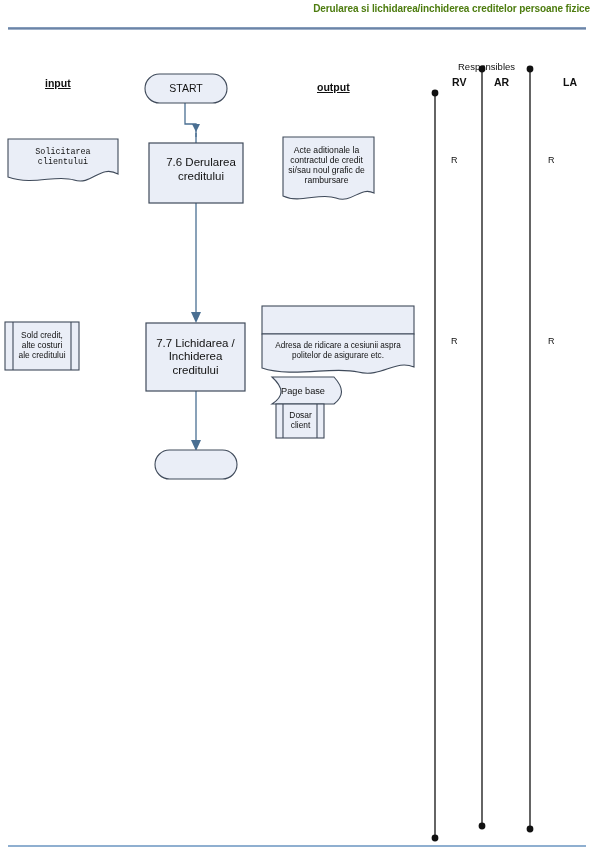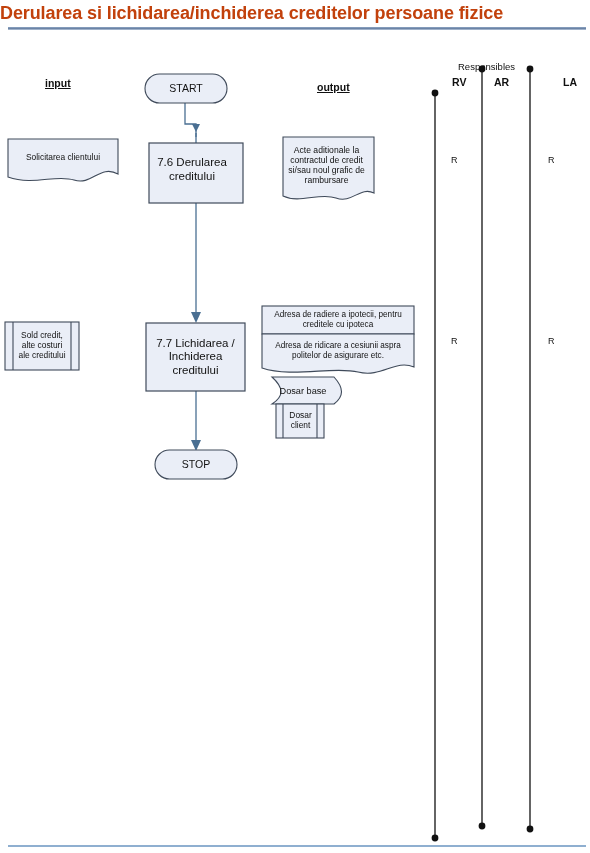--- a/index.html
+++ b/index.html
@@ -20,24 +20,24 @@
     width: 590px;
     height: 853px;
     background: #ffffff;
   }
   
   .title {
     position: absolute;
     left: 0;
     top: 3px;
     width: 590px;
-    text-align: left;
-    font-size: 18px;
+    text-align: right;
+    font-size: 10px;
     font-weight: bold;
-    color: #c2410c;
+    color: #4d7c0f;
     letter-spacing: -0.1px;
   }
   .title-rule {
     position: absolute;
     left: 8px;
     top: 27px;
     width: 578px;
     height: 3px;
     background: linear-gradient(to bottom, #8fa6c4 0%, #6c84a6 50%, #b9c8dc 100%);
   }
@@ -177,47 +177,44 @@
     <circle cx="482" cy="69" r="3.4" fill="#111111"></circle>
     <circle cx="482" cy="826" r="3.4" fill="#111111"></circle>
 
     <line x1="530" y1="69" x2="530" y2="829" stroke="#111111" stroke-width="1.3"></line>
     <circle cx="530" cy="69" r="3.4" fill="#111111"></circle>
     <circle cx="530" cy="829" r="3.4" fill="#111111"></circle>
   </svg>
 
   <div class="shape-text terminator-text" style="left:145px; top:74px; width:82px; height:29px;text-align:center;">START</div>
 
-  <div class="shape-text process-text" style="left:145px; top:143px; width:94px; height:54px;">7.6 Derularea
+  <div class="shape-text process-text" style="left:154px; top:143px; width:94px; height:54px;">7.6 Derularea
 creditului</div>
 
   <div class="shape-text process-text" style="left:146px; top:323px; width:99px; height:68px;">7.7 Lichidarea /
 Inchiderea
 creditului</div>
 
-  <div class="shape-text terminator-text" style="left:155px; top:450px; width:82px; height:29px;">STOP</div>
-
-  <div class="shape-text small-text" style="left:10px; top:139px; width:106px; height:38px;">Solicitarea clientului</div>
+
+  <div class="shape-text small-text" style="left:10px; top:139px; width:106px; height:38px;font-family:Liberation Mono, monospace;">Solicitarea clientului</div>
 
   <div class="shape-text small-text" style="left:14px; top:322px; width:56px; height:48px;">Sold credit,
 alte costuri
 ale creditului</div>
 
   <div class="shape-text doc-text" style="left:285px; top:137px; width:83px; height:56px;">Acte aditionale la
 contractul de credit
 si/sau noul grafic de
 rambursare</div>
 
-  <div class="shape-text doc-text-sm" style="left:263px; top:306px; width:150px; height:28px;">Adresa de radiere a ipotecii, pentru
-creditele cu ipoteca</div>
 
   <div class="shape-text doc-text-sm" style="left:263px; top:336px; width:150px; height:30px;">Adresa de ridicare a cesiunii aspra
 politelor de asigurare etc.</div>
 
-  <div class="shape-text db-text" style="left:275px; top:379px; width:56px; height:24px;">Dosar base</div>
+  <div class="shape-text db-text" style="left:275px; top:379px; width:56px; height:24px;">Page base</div>
 
   <div class="shape-text small-text" style="left:284px; top:405px; width:33px; height:32px;">Dosar
 client</div>
 
   <div class="r-mark" style="left:451px; top:155px;">R</div>
   <div class="r-mark" style="left:548px; top:155px;">R</div>
   <div class="r-mark" style="left:451px; top:336px;">R</div>
   <div class="r-mark" style="left:548px; top:336px;">R</div>
 
   <div class="page-num" style="left:542px; top:828px;">Page 1</div>

